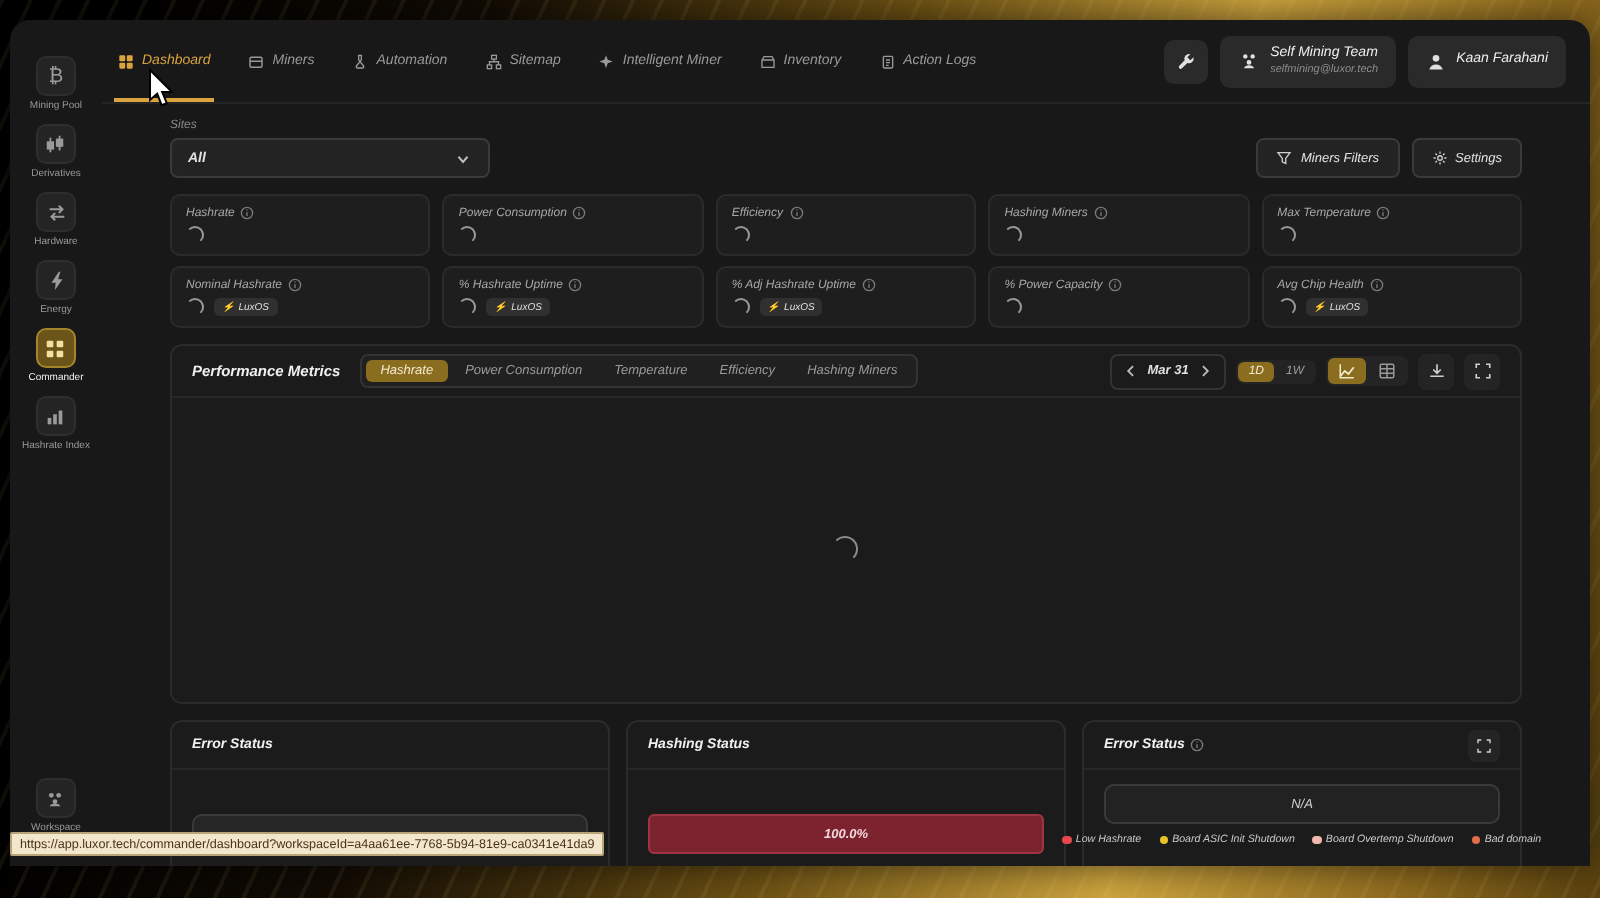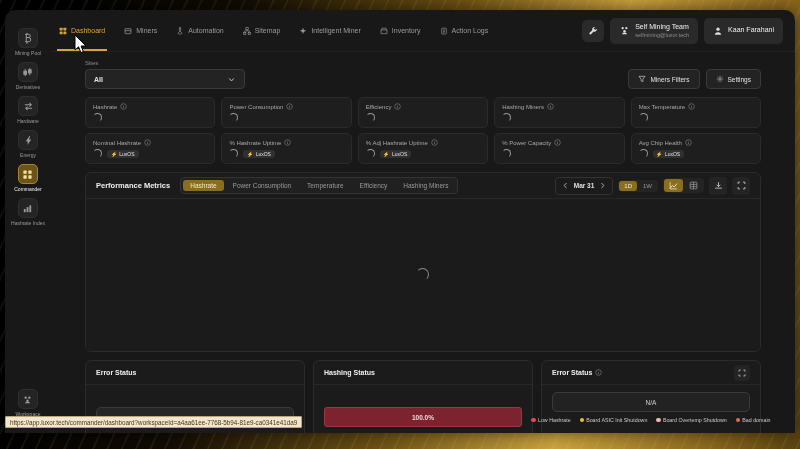--- a/index.html
+++ b/index.html
@@ -19,21 +19,21 @@
   .sidebar{ width:46px; display:flex; flex-direction:column; align-items:center; padding-top:18px; flex-shrink:0; }
   .side-item{ display:flex; flex-direction:column; align-items:center; margin-bottom:6px; cursor:pointer; }
   .side-icon-box{ width:20px; height:20px; background:#242424; border:1px solid #2e2e2e; border-radius:5px; display:flex; align-items:center; justify-content:center; color:#9a9a9a; font-size:10px; }
   .side-item.active .side-icon-box{ background:#6b5418; border-color:#a5842e; color:#f3dfa0; }
   .side-label{ font-size:5px; color:#9a9a9a; margin-top:2px; white-space:nowrap; }
   .side-item.active .side-label{ color:#f0f0f0; }
   .side-spacer{ flex:1; }
   .side-bottom{ margin-bottom:16px; }
   .icon-svg{ display:block; }
   
-  .right-col{ flex:1; display:flex; flex-direction:column; min-width:0; }
+  .right-col{ flex:1; display:flex; flex-direction:column; min-width:0;font-style:italic; }
   .topbar{ height:42px; display:flex; align-items:stretch; padding:0 12px 0 8px; border-bottom:1px solid #242424; flex-shrink:0; }
   .nav{ display:flex; align-items:stretch; gap:19px; }
   .nav-item{ display:flex; align-items:center; gap:4px; font-size:7px; color:#9a9a9a; cursor:pointer; position:relative; }
   .nav-item.active{ color:#d9a440; }
   .nav-item.active::after{ content:""; position:absolute; left:-2px; right:-2px; bottom:0; height:2px; background:#d9a440; }
   .topbar-right{ margin-left:auto; display:flex; align-items:center; gap:6px; }
   .tool-btn{ width:22px; height:22px; background:#2a2a2a; border-radius:5px; display:flex; align-items:center; justify-content:center; cursor:pointer; }
   .chip{ height:26px; background:#2a2a2a; border-radius:5px; display:flex; align-items:center; gap:5px; padding:0 9px; cursor:pointer; }
   .chip .chip-name{ font-size:7px; color:#f0f0f0; line-height:1.2; }
   .chip .chip-sub{ font-size:5.5px; color:#8d8d8d; line-height:1.1; }

